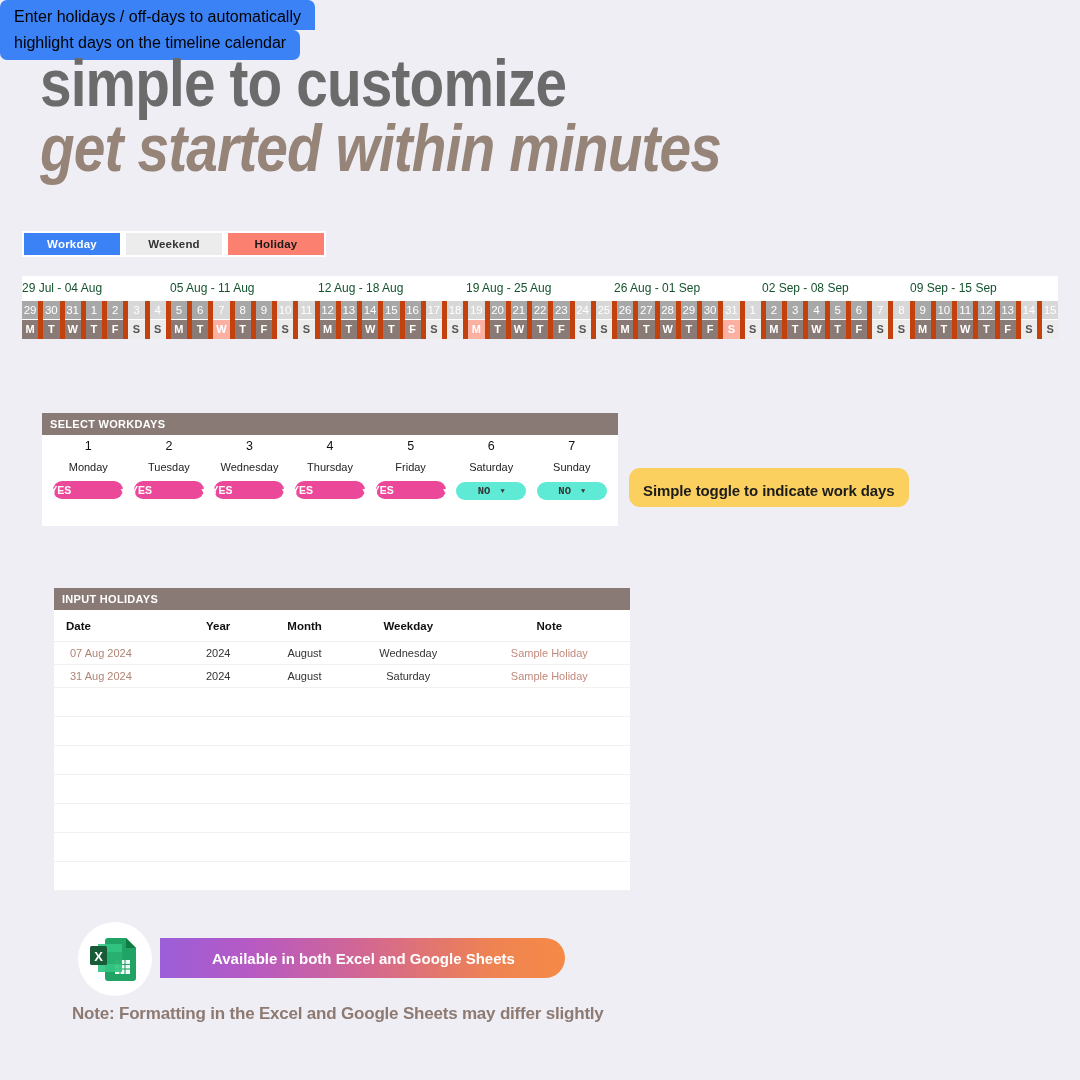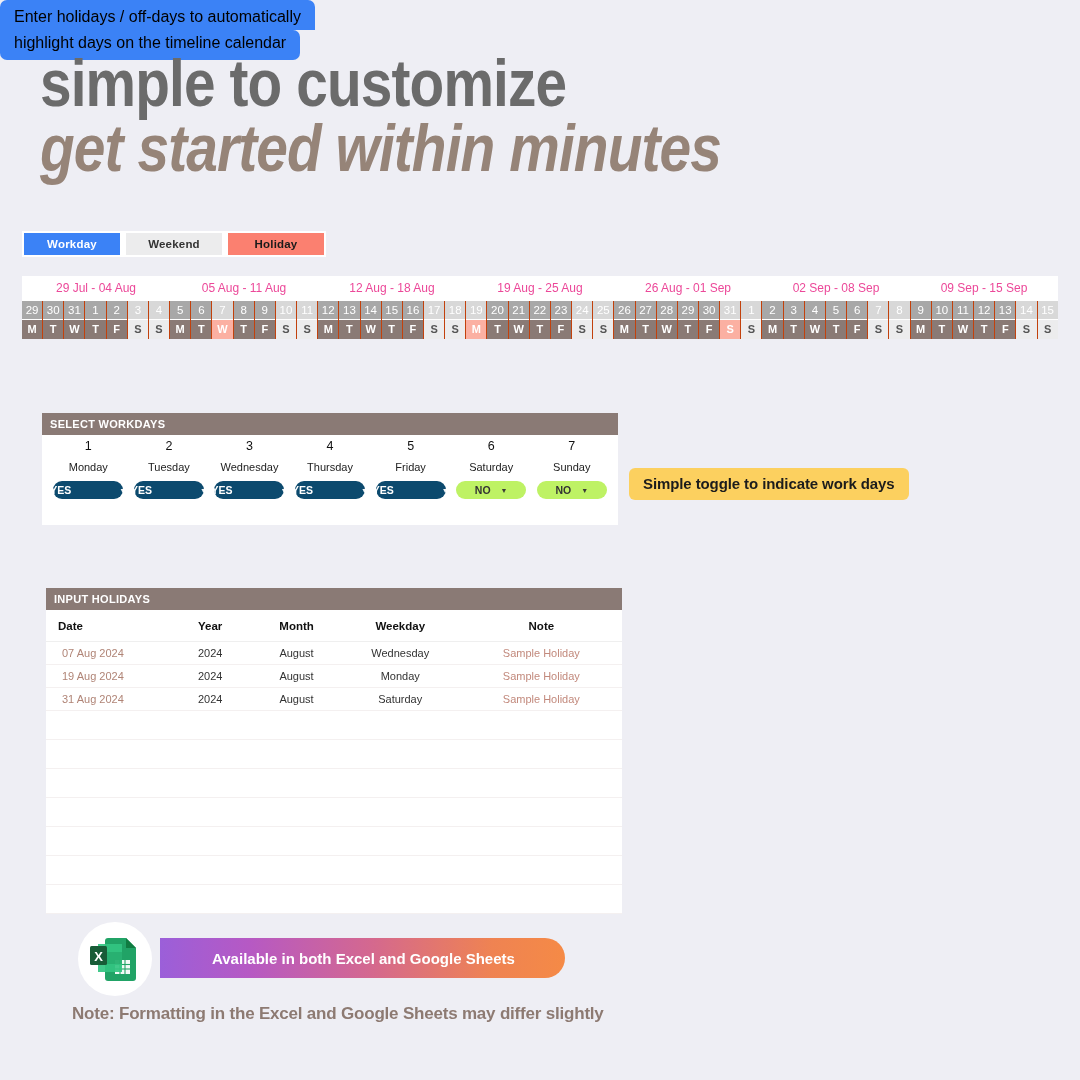--- a/index.html
+++ b/index.html
@@ -38,25 +38,25 @@
   
   .calendar{position:absolute;left:22px;top:276px;width:1036px;background:#fff;}
   .cal-row{display:flex;width:100%;}
   .week-hd{
     flex:1 1 0;background:#a8a8a8;color:#fff;font-size:11px;font-weight:bold;
     text-align:center;padding:5px 0 5px;letter-spacing:0.4px;
     border-right:1px solid #fff;box-sizing:border-box;
   }
   .week-hd:last-child{border-right:none;}
   .week-range{
-    flex:1 1 0;background:#fff;color:#ec4899;font-size:12px;
-    text-align:center;padding:5px 0 6px;box-sizing:border-box;
+    flex:1 1 0;background:#fff;color:#14532d;font-size:12px;
+    text-align:left;padding:5px 0 6px;box-sizing:border-box;
   }
   .days-row{display:flex;width:100%;}
-  .day-cell{flex:1 1 0;box-sizing:border-box;border-right:1px solid #c2410c;}
+  .day-cell{flex:1 1 0;box-sizing:border-box;border-right:5px solid #c2410c;}
   .day-cell:last-child{border-right:none;}
   .dnum{
     font-size:11.5px;text-align:center;padding:3px 0 3px;color:#fff;
     background:#a8a8a8;border-bottom:1px solid #fff;
   }
   .dnum.weekend{background:#d8d8d8;color:#fff;}
   .dnum.holiday{background:#d8d8d8;color:#fff;}
   .dwd{
     font-size:11px;font-weight:bold;text-align:center;padding:3px 0 4px;
     background:#8a7a75;color:#fff;
@@ -76,25 +76,25 @@
   .wd-title{font-size:12.5px;font-weight:bold;color:#111;padding:9px 0 4px 10px;}
   .wd-grid{display:flex;padding:0 6px 26px 6px;}
   .wd-col{flex:1 1 0;text-align:center;}
   .wd-idx{font-size:12.5px;color:#111;padding:4px 0 8px;}
   .wd-name{font-size:11px;color:#222;padding-bottom:7px;}
   .wd-toggle{
     display:inline-flex;align-items:center;justify-content:center;gap:10px;
     border-radius:11px;font-size:10.5px;font-weight:bold;
     padding:3px 0;width:70px;position:relative;
   }
-  .wd-toggle.yes{background:#0c4a6e;color:#fff;gap:48px;}
-  .wd-toggle.no{background:#bef264;color:#333;}
+  .wd-toggle.yes{background:#ec4899;color:#fff;gap:48px;}
+  .wd-toggle.no{background:#5eead4;color:#333;font-family:Liberation Mono, monospace;}
   .caret{font-size:7px;line-height:1;opacity:0.95;}
 
-  #holidays-panel{left:46px;top:588px;width:576px;}
+  #holidays-panel{left:54px;top:588px;width:576px;}
   .ht{width:100%;border-collapse:collapse;table-layout:fixed;}
   .ht th{
     font-size:11.5px;font-weight:bold;color:#111;text-align:center;
     padding:10px 0 9px;border-bottom:1px solid #efefef;
   }
   .ht th.c-date{text-align:left;padding-left:12px;}
   .ht td{
     font-size:11px;color:#333;text-align:center;padding:5px 0;
     border-bottom:1px solid #f4f0f0;height:10px;
   }
@@ -106,21 +106,21 @@
   .ht colgroup .w-wd{width:21%;}
   .ht colgroup .w-note{width:28%;}
   .ht tr.empty td{height:18px;}
 
   
   .callout{
     position:absolute;background:#fcd05f;color:#1c1c1c;
     font-size:15px;font-weight:bold;letter-spacing:-0.1px;
   }
   #callout-toggle{
-    left:629px;top:468px;padding:7px 14px 8px;border-radius:6px;
+    left:629px;top:468px;padding:14px 14px 8px;border-radius:11px;
   }
   #callout-holidays{left:629px;top:617px;}
   #callout-holidays .cl-line{
     background:#3b82f6;padding:4px 14px 4px;width:max-content;
   }
   #callout-holidays .cl-line:first-child{
     border-radius:7px 7px 0 0;padding-top:8px;
   }
   #callout-holidays .cl-line:last-child{
     border-radius:0 7px 7px 7px;padding-bottom:8px;
@@ -424,27 +424,20 @@
         </thead>
       <tbody id="ht-body">
           <tr>
             <td class="c-date">07 Aug 2024</td>
             <td class="c-year">2024</td>
             <td class="c-month">August</td>
             <td class="c-wd">Wednesday</td>
             <td class="c-note">Sample Holiday</td>
           </tr>
           <tr>
-            <td class="c-date">19 Aug 2024</td>
-            <td class="c-year">2024</td>
-            <td class="c-month">August</td>
-            <td class="c-wd">Monday</td>
-            <td class="c-note">Sample Holiday</td>
-          </tr>
-          <tr>
             <td class="c-date">31 Aug 2024</td>
             <td class="c-year">2024</td>
             <td class="c-month">August</td>
             <td class="c-wd">Saturday</td>
             <td class="c-note">Sample Holiday</td>
           </tr>
           <tr class="empty">
             <td class="c-date">&nbsp;</td>
             <td class="c-year">&nbsp;</td>
             <td class="c-month">&nbsp;</td>

